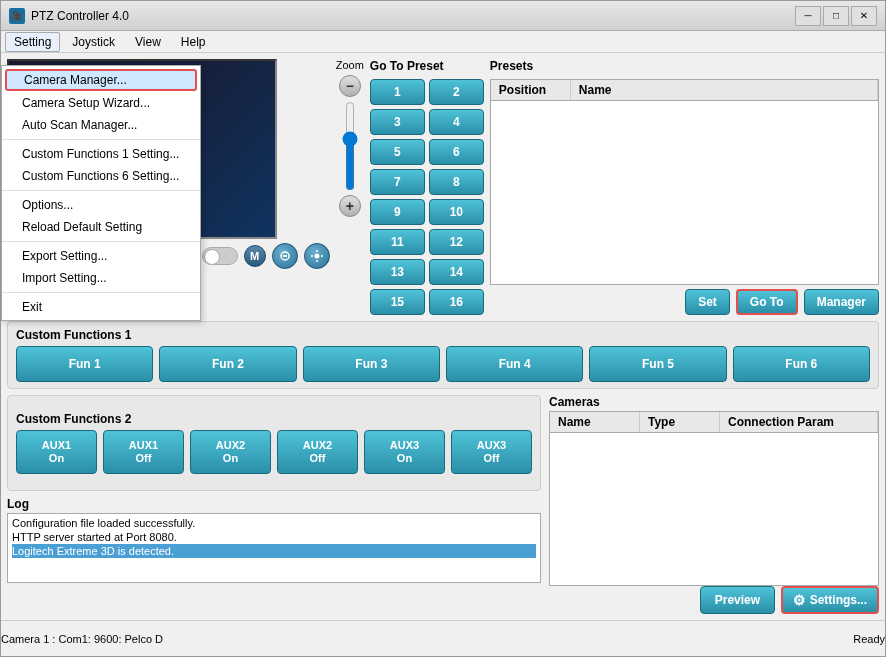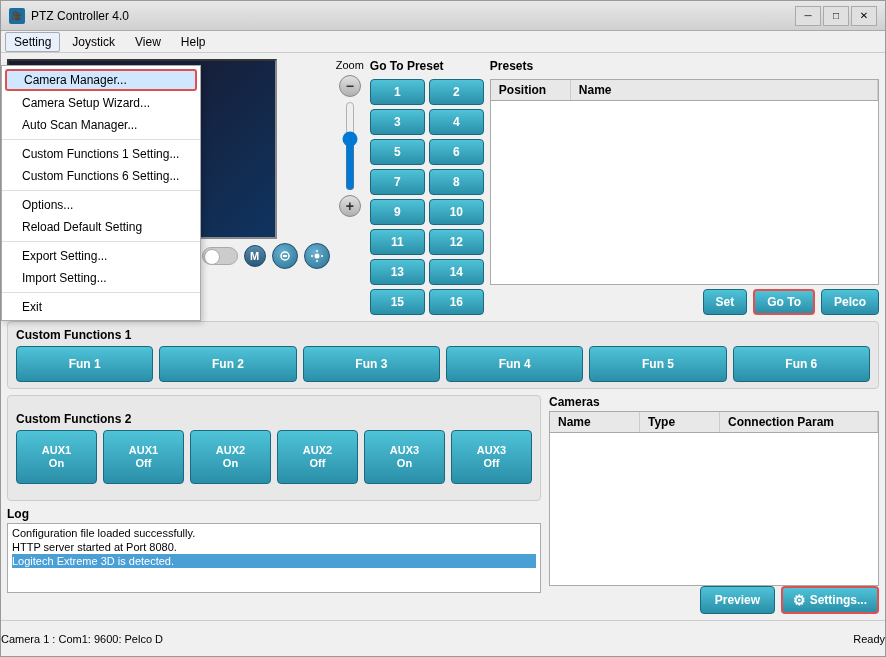--- a/index.html
+++ b/index.html
@@ -346,21 +346,21 @@
     }
     .aux-btn {
       background: linear-gradient(to bottom, #4fc3d8, #2a8fa8);
       border: 1px solid #1a6a7f;
       border-radius: 4px;
       color: white;
       font-size: 11px;
       font-weight: bold;
       padding: 4px 8px;
       cursor: pointer;
-      height: 54px;
+      height: 44px;
       flex: 1;
       display: flex;
       align-items: center;
       justify-content: center;
       text-align: center;
       line-height: 1.2;
     }
 
     .log-section {
       flex: 1;
@@ -604,21 +604,21 @@
         <span class="section-label">Presets</span>
         <div class="presets-table">
           <div class="table-header">
             <div class="table-header-cell" style="width:80px;">Position</div>
             <div class="table-header-cell" style="flex:1;">Name</div>
           </div>
         </div>
         <div class="preset-actions">
           <div class="action-btn">Set</div>
           <div class="action-btn goto-highlighted">Go To</div>
-          <div class="action-btn">Pelco</div>
+          <div class="action-btn">Manager</div>
         </div>
       </div>
     </div>
 
     <div style="display:flex; gap:8px;">
       <div class="custom-fn-section" style="flex:1;">
         <div class="custom-fn-label">Custom Functions 1</div>
         <div class="fn-btn-row">
           <div class="fn-btn">Fun 1</div>
           <div class="fn-btn">Fun 2</div>

